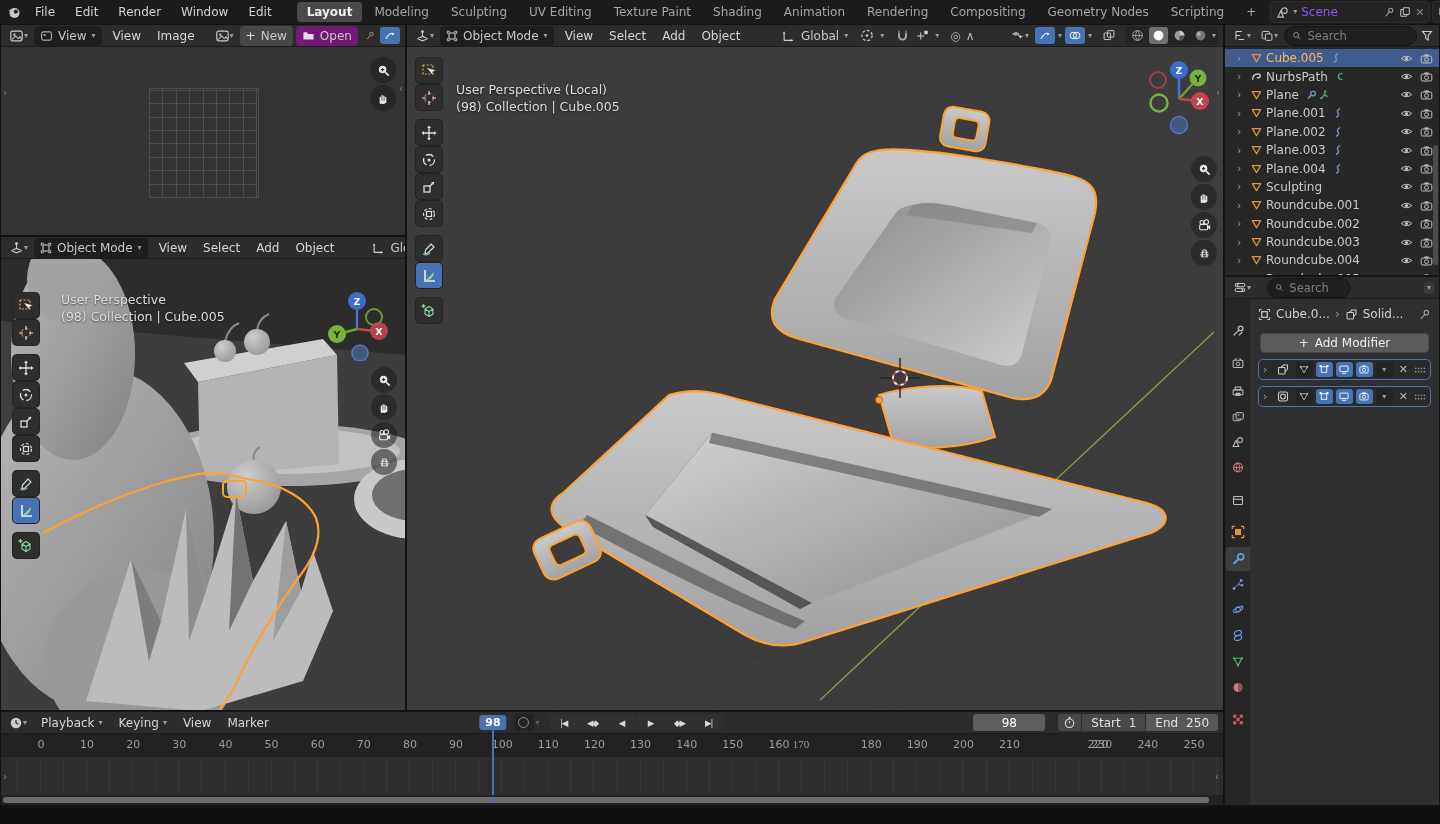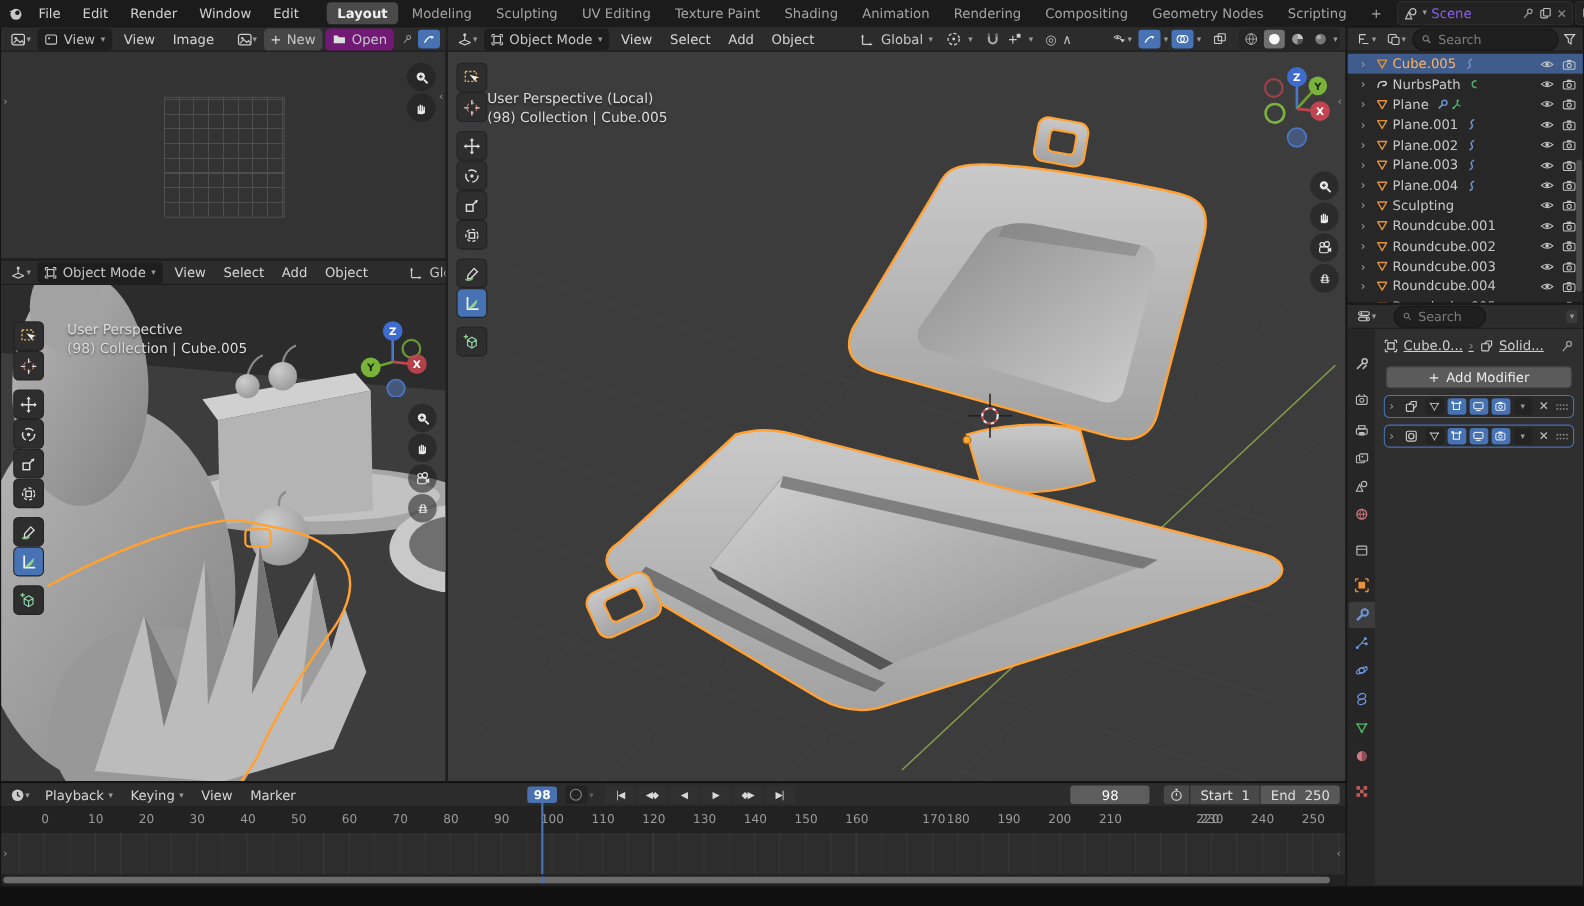--- a/index.html
+++ b/index.html
@@ -49,21 +49,21 @@
   .olname.activename{color:#ffb45e;}
   .olbadges{display:flex;gap:2px;margin-left:4px;flex:1;}
   .olctl{display:flex;gap:7px;margin-right:2px;}
   .olscroll{position:absolute;right:1px;top:120px;width:5px;height:120px;background:#4d4d4d;border-radius:3px;}
   
   #props{background:#2f2f2f;}
   .ptabs{position:absolute;left:0;top:22px;bottom:0;width:25px;background:#262626;border-right:1px solid #1c1c1c;}
   .ptab{position:absolute;left:1px;width:24px;height:24px;display:flex;align-items:center;justify-content:center;border-radius:3px 0 0 3px;}
   .ptab.active{background:#3d3d3d;}
   .pcontent{position:absolute;left:25px;top:22px;right:0;bottom:0;background:#2f2f2f;}
-  .breadcrumb{display:flex;align-items:center;gap:5px;padding:8px 8px 0 8px;color:#cfcfcf;text-decoration:underline;}
+  .breadcrumb{display:flex;align-items:center;gap:5px;padding:8px 8px 0 8px;color:#cfcfcf;}
   .addmod{margin:12px 10px 0 10px;height:18px;background:#5b5b5b;border:1px solid #474747;border-radius:4px;display:flex;align-items:center;justify-content:center;gap:6px;color:#ececec;}
   .modrow{margin:6px 8px 0 8px;height:19px;background:#2a2a2a;border:1px solid #4a71ae;border-radius:5px;display:flex;align-items:center;gap:3px;padding:0 4px;}
   .mtog{width:17px;height:15px;border-radius:3px;background:#232323;display:flex;align-items:center;justify-content:center;}
   .mtog.on{background:#4772b3;}
   
   #timeline{background:#2b2b2b;}
   .tl-ruler{position:absolute;left:0;top:22px;width:100%;height:23px;background:#222222;border-bottom:1px solid #191919;}
   .tick{position:absolute;top:4px;transform:translateX(-50%);color:#9b9b9b;font-size:11px;}
   .tl-track{position:absolute;left:0;top:45px;width:100%;bottom:10px;background:#2d2d2d;
             background-image:repeating-linear-gradient(90deg,transparent 0 22.06px,#373737 22.06px 23.06px);background-position:17px 0;}
@@ -635,21 +635,21 @@
         </svg>
       </div>
     <div class="tgap"></div>
     <div class="tbtn">
         <svg width="16" height="16" viewBox="0 0 16 16">
           <path d="M4,6 l4,-2.5 4,2.5 v5 l-4,2.5 -4,-2.5 Z M4,6 l4,2.5 4,-2.5 M8,8.5 V13.5" fill="none" stroke="#8fd4a8" stroke-width="1.1"></path>
           <path d="M2.5,1 v4 M0.5,3 h4" stroke="#8fd48f" stroke-width="1.3"></path>
         </svg>
       </div>
   </div>
-  <div class="overlaytext" style="left:36px;top:56px">
+  <div class="overlaytext" style="left:49px;top:56px">
     <div>User Perspective (Local)</div>
     <div>(98) Collection | Cube.005</div>
   </div>
   <span class="edgearrow abs" style="right:3px;top:62px">‹</span>
 
   <svg class="abs" style="left:740px;top:34px" width="66" height="76" viewBox="0 0 66 76">
     <line x1="32" y1="40" x2="32" y2="13" stroke="#4a78c9" stroke-width="2.4"></line>
     <line x1="32" y1="40" x2="50" y2="20" stroke="#6ba32e" stroke-width="2.4"></line>
     <line x1="32" y1="40" x2="52" y2="42" stroke="#c24450" stroke-width="2.4"></line>
     <circle cx="32" cy="11" r="9" fill="#3e6bce"></circle>
@@ -1506,21 +1506,21 @@
       <span class="tick" style="left: 362.84px;">70</span>
       <span class="tick" style="left: 408.96px;">80</span>
       <span class="tick" style="left: 455.08px;">90</span>
       <span class="tick" style="left: 501.2px;">100</span>
       <span class="tick" style="left: 547.32px;">110</span>
       <span class="tick" style="left: 593.44px;">120</span>
       <span class="tick" style="left: 639.56px;">130</span>
       <span class="tick" style="left: 685.68px;">140</span>
       <span class="tick" style="left: 731.8px;">150</span>
       <span class="tick" style="left: 777.92px;">160</span>
-      <span class="tick" style="left: 848px;">170</span>
+      <span class="tick" style="left: 800px; font-family: Liberation Serif, serif;">170</span>
       <span class="tick" style="left: 870.16px;">180</span>
       <span class="tick" style="left: 916.28px;">190</span>
       <span class="tick" style="left: 962.4px;">200</span>
       <span class="tick" style="left: 1008.52px;">210</span>
       <span class="tick" style="left: 1097px;">220</span>
       <span class="tick" style="left: 1100.76px;">230</span>
       <span class="tick" style="left: 1146.88px;">240</span>
       <span class="tick" style="left: 1193px;">250</span>
     </div>
   <div class="tl-track">

